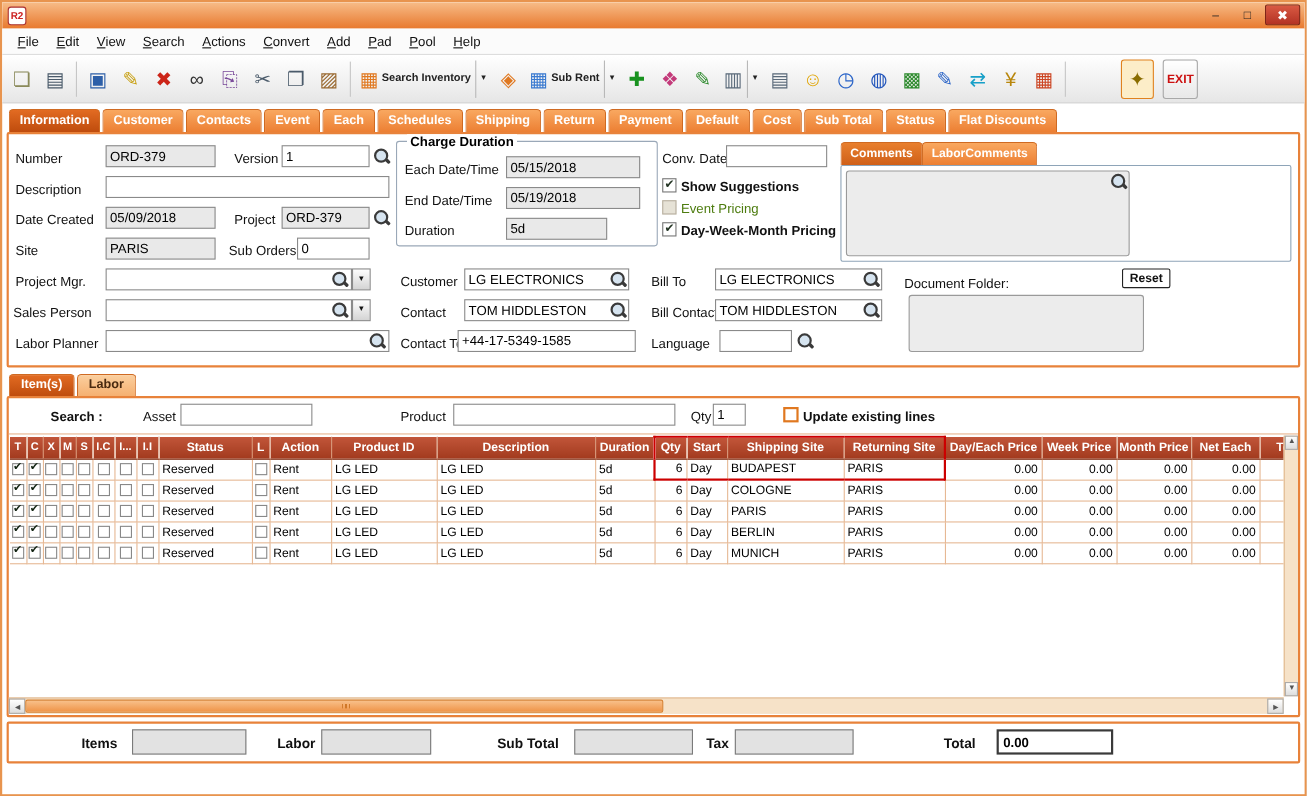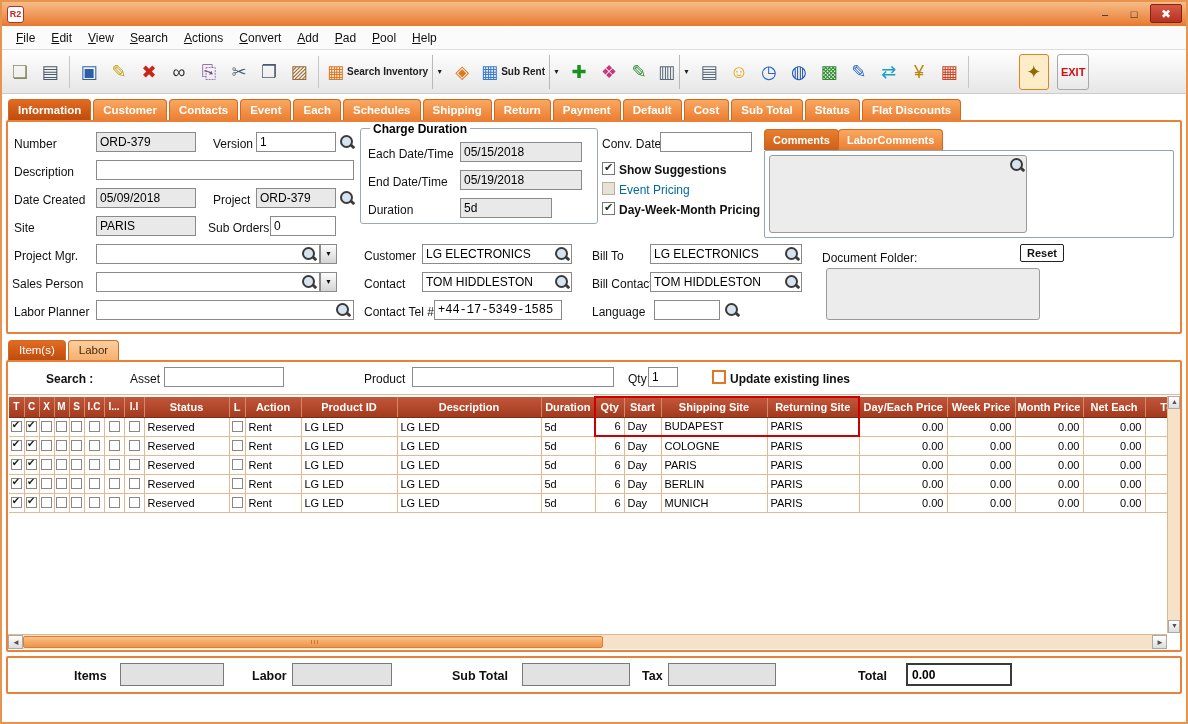--- a/index.html
+++ b/index.html
@@ -50,29 +50,29 @@
   .mag { position:absolute; width:16px; height:16px; cursor:pointer; }
   .mag::before { content:""; position:absolute; left:1px; top:1px; width:9px; height:9px; border:2px solid #3a3a3a; border-radius:50%; background:#d6e4f0; }
   .mag::after { content:""; position:absolute; left:11px; top:11px; width:5px; height:3px; background:#3a3a3a; transform:rotate(45deg); border-radius:1px; }
   .ddb { position:absolute; width:17px; height:20px; border:1px solid #8a8a8a; background:linear-gradient(#fdfdfd,#d4d4d4); }
   .ddb::after { content:"▼"; position:absolute; left:4px; top:5px; font-size:7px; color:#111; }
   .gbox { position:absolute; border:1px solid #9aa8b8; border-radius:3px; }
   .gleg { position:absolute; font-size:12px; font-weight:bold; background:#fff; padding:0 3px; white-space:nowrap; }
   .cbx { position:absolute; width:13px; height:13px; border:1px solid #777; background:#fff; }
   .cbx.on::after { content:"✔"; position:absolute; left:1px; top:-2px; font-size:11px; color:#223322; font-weight:bold; }
   .cbx.dis { background:#e6e2d6; border-color:#b8b0a0; }
-  .dis2 { color:#0369a1; }
+  .dis2 { color:#4d7c0f; }
   .ctab { position:absolute; height:21px; padding:4px 8px; font-size:11px; font-weight:bold; color:#fff; background:linear-gradient(#f9a860,#ec7f33); border:1px solid #cf6a22; border-bottom:none; border-radius:4px 4px 0 0; white-space:nowrap; }
   .ctab.on { background:linear-gradient(#e87f2e,#cf5f18); }
   .cbox { position:absolute; border:1px solid #8ea4b8; border-radius:2px; background:#fff; }
   .rbtn { position:absolute; font-size:11px; font-weight:bold; color:#111; background:#fff; border:1px solid #222; border-radius:2px; padding:0 6px; height:18px; }
 
   
   .itabs { position:absolute; top:336px; left:6px; height:22px; display:flex; gap:2px; align-items:flex-end; }
-  .itab { padding:3px 10px 4px; font-size:11.5px; font-weight:normal; border:1px solid #cf6a22; border-bottom:none; border-radius:4px 4px 0 0; }
+  .itab { padding:3px 10px 4px; font-size:11.5px; font-weight:bold; border:1px solid #cf6a22; border-bottom:none; border-radius:4px 4px 0 0; }
   .itab.on { background:linear-gradient(#e26b22,#bf4c0d); color:#fff; }
   .itab.off { background:linear-gradient(#fbcf9e,#f5b071); color:#4a2a10; }
 
   .srow { position:absolute; left:0; right:0; top:0; height:33px; border-bottom:1px solid #e8b48e; }
   .ucbx { position:absolute; width:14px; height:14px; border:2px solid #e07820; background:#fff; }
 
   
   .tblwrap { position:absolute; left:1px; top:34px; right:13px; bottom:17px; overflow:hidden; }
   .grid { border-collapse:collapse; table-layout:fixed; width:1187px; }
   .grid th { background:linear-gradient(#c2563a,#a23a1e); color:#fff; font-size:11px; font-weight:bold; height:20px; padding:0 2px; border-right:1px solid #d28a6a; border-bottom:1px solid #7e2c12; overflow:hidden; white-space:nowrap; text-align:center; }
@@ -303,21 +303,21 @@
     <span class="mag" style="left:776px;top:124px"></span>
 
     <span class="lb" style="left:356px;top:155px">Contact</span>
     <input class="fi" style="left: 414px; top: 150px; width: 150px;" value="TOM HIDDLESTON">
     <span class="mag" style="left:546px;top:152px"></span>
     <span class="lb" style="left:584px;top:155px">Bill Contact</span>
     <input class="fi" style="left: 642px; top: 150px; width: 152px;" value="TOM HIDDLESTON">
     <span class="mag" style="left:776px;top:152px"></span>
 
     <span class="lb" style="left:356px;top:183px">Contact Tel #</span>
-    <input class="fi" style="left: 426px; top: 178px; width: 128px; font-family: Liberation Mono, monospace;" value="+44-17-5349-1585">
+    <input class="fi" style="left: 408px; top: 178px; width: 162px;" value="+44-17-5349-1585">
     <span class="lb" style="left:584px;top:183px">Language</span>
     <input class="fi" style="left: 646px; top: 178px; width: 66px;" value="">
     <span class="mag" style="left:716px;top:180px"></span>
 
     <div class="ctab on" style="left:756px;top:7px">Comments</div>
     <div class="ctab" style="left:830px;top:7px">LaborComments</div>
     <div class="cbox" style="left:756px;top:28px;width:410px;height:88px">
       <div class="tbox" style="left:4px;top:4px;width:258px;height:78px"></div>
       <span class="mag" style="left:244px;top:6px"></span>
     </div>

